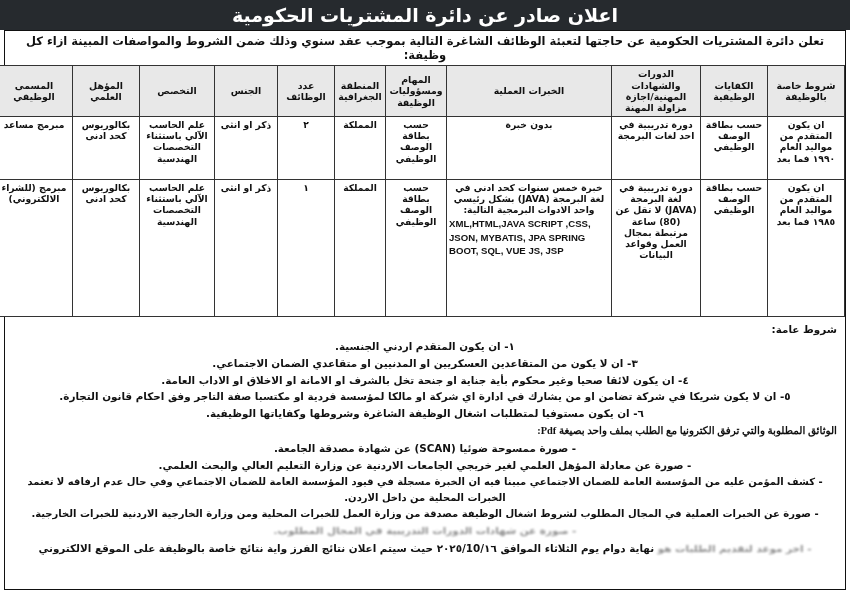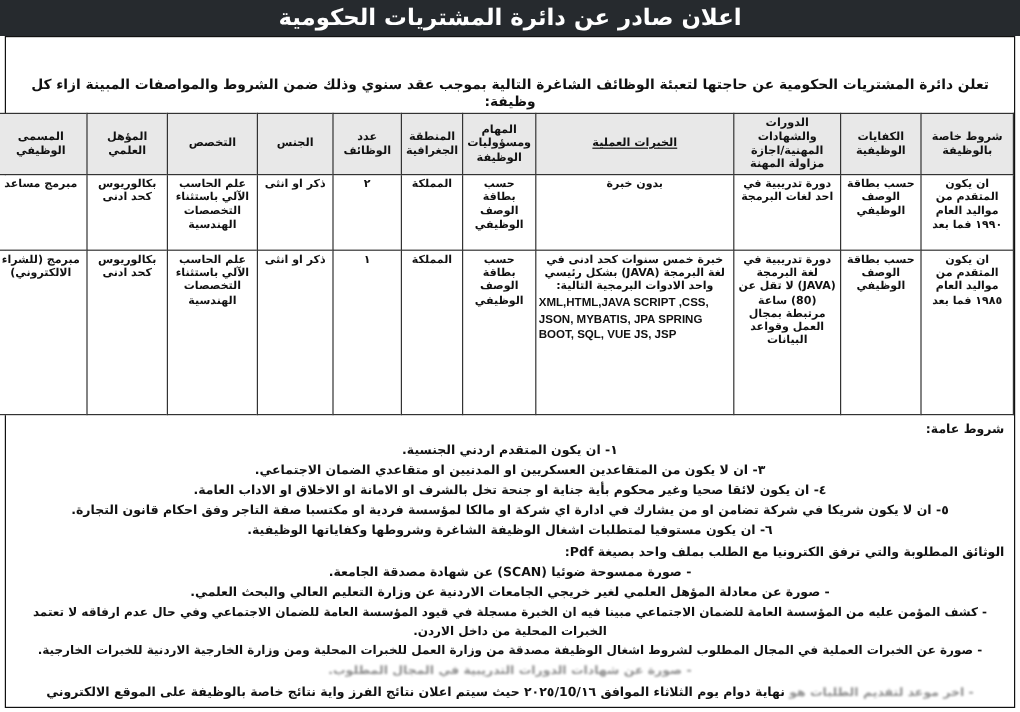--- a/index.html
+++ b/index.html
@@ -34,21 +34,20 @@
     position:relative;
     background:#fff;
   }
   .intro{
     text-align:center;
     font-size:11.5px;
     font-weight:bold;
     padding:3px 6px 3px 6px;
     color:#111;
     letter-spacing:0px;
-    margin-top:29px;
   }
   
   table.jobs{
     border-collapse:collapse;
     width:99%;
     margin:0 auto;
     table-layout:fixed;
   }
   table.jobs th,table.jobs td{
     border:1px solid #333;
@@ -69,21 +68,21 @@
   table.jobs tbody td{
     background:#ffffff;
   }
   .c-title{width:72px;}
   .c-degree{width:62px;}
   .c-major{width:70px;}
   .c-gender{width:58px;}
   .c-count{width:52px;}
   .c-region{width:46px;}
   .c-tasks{width:56px;}
-  .c-exp{width:160px;text-decoration:underline;}
+  .c-exp{width:160px;}
   .c-courses{width:84px;}
   .c-comp{width:62px;}
   .c-special{width:72px;}
   td.exp-cell{text-align:justify;font-size:9px;}
   .lat{
     direction:ltr;
     display:block;
     text-align:left;
     font-family:Liberation Sans, sans-serif;
     font-size:9.6px;
@@ -104,20 +103,21 @@
   .conditions .ttl{
     text-align:right;
     font-size:10.4px;
   }
   .cond-line{
     text-align:center;
   }
   .docs-head{
     text-align:center;
     margin-top:1px;
+    font-family:Liberation Serif, serif;
   }
   .doc-line{
     text-align:center;
   }
   .small-line{font-size:10px;}
   
   .faded{position:relative;}
   .faded .smudge{
     display:inline-block;
     filter:blur(1.1px);

